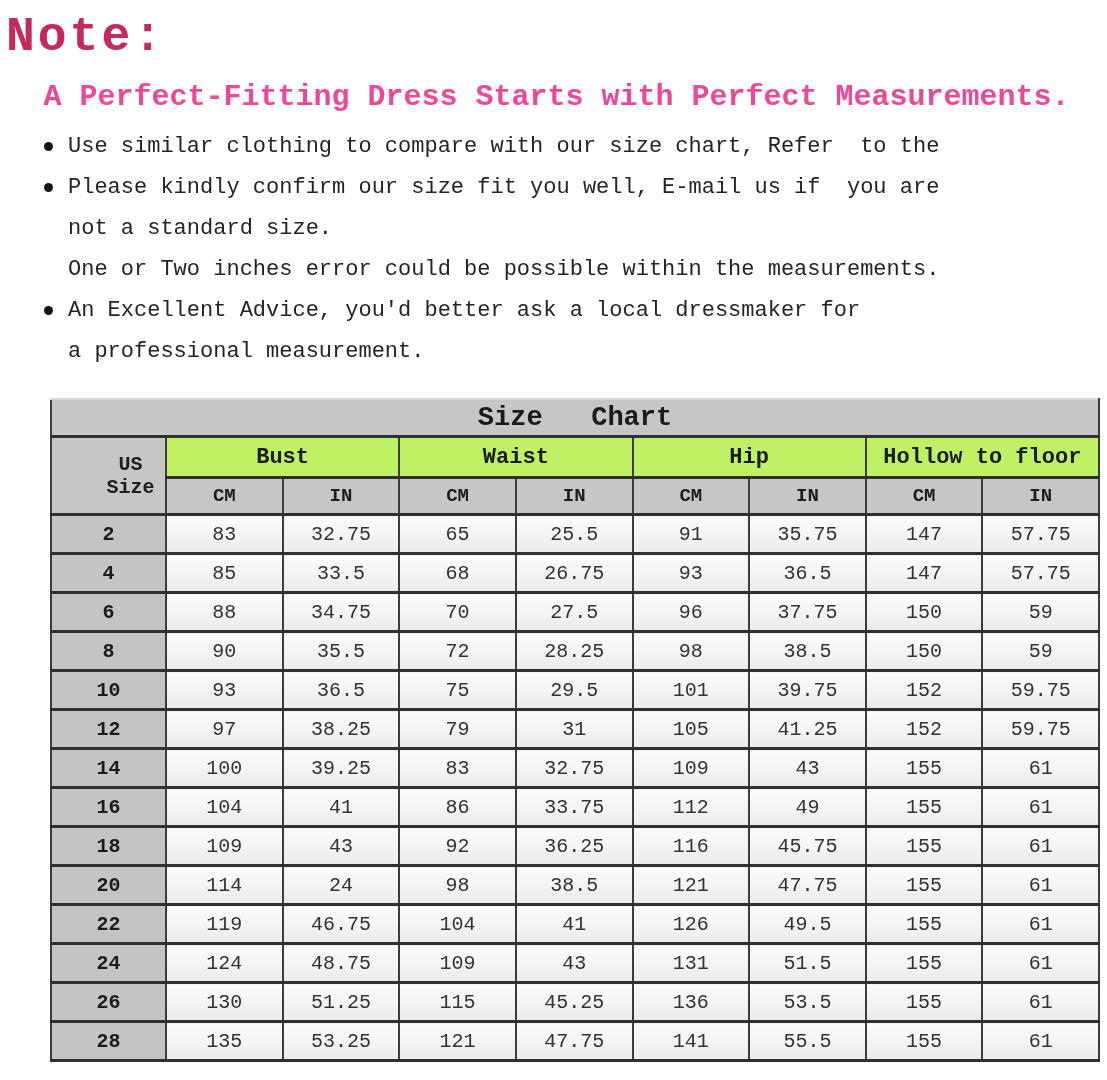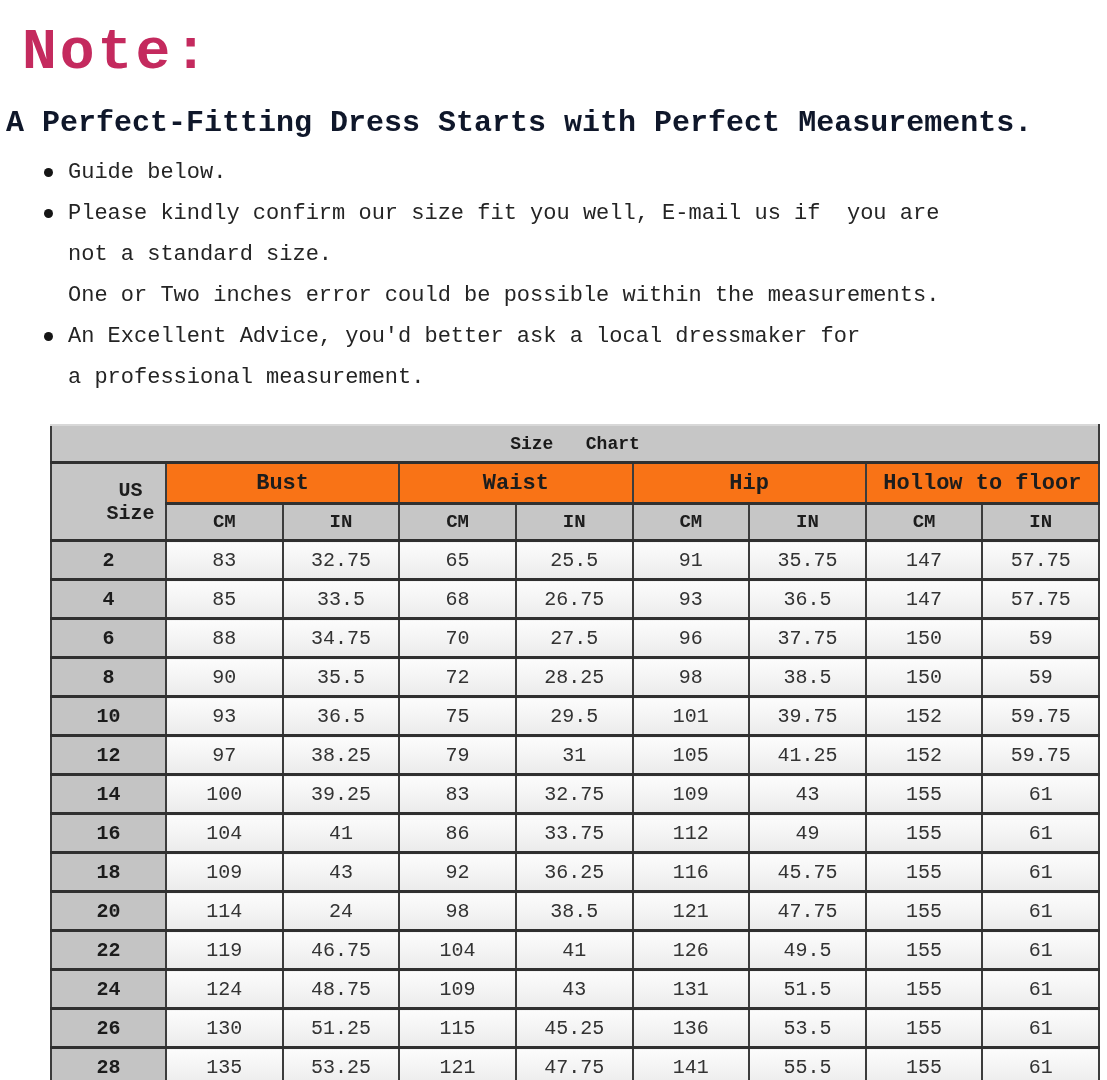--- a/index.html
+++ b/index.html
@@ -11,35 +11,36 @@
     width: 1107px;
     height: 1080px;
     overflow: hidden;
     font-family: "Liberation Mono", "DejaVu Sans Mono", monospace;
     color: #1d1d1d;
   }
   .note-section {
     padding: 4px 0 0 6px;
   }
   .note-heading {
-    font-size: 58px;
+    font-size: 48px;
     line-height: 66px;
     font-weight: bold;
     color: #c42a5e;
     letter-spacing: 3px;
-    margin: 16px;
+    margin: 0;
   }
   .note-subtitle {
     font-size: 30px;
     line-height: 42px;
     font-weight: bold;
-    color: #0f172a;
+    color: #ec4899;
     letter-spacing: 0px;
     margin: 6px 0 0 0;
     white-space: pre;
+    text-align: center;
   }
   .bullet-list {
     list-style: none;
     margin: 8px 0 0 36px;
     padding: 0;
   }
   .bullet {
     position: relative;
     padding-left: 26px;
   }
@@ -70,35 +71,35 @@
     vertical-align: middle;
     border-left: 2px solid #3c3c3c;
     border-right: 2px solid #3c3c3c;
     border-top: 3px solid #303030;
     border-bottom: 3px solid #303030;
     overflow: hidden;
   }
   .title-cell {
     height: 33px;
     background: #c6c6c6;
-    font-size: 18px;
+    font-size: 27px;
     font-weight: bold;
     color: #1a1a1a;
     white-space: pre;
     border-top: 2px solid #d8d8d8 !important;
   }
   .corner-cell {
     background: #c6c6c6;
     font-weight: bold;
     font-size: 20px;
     padding-left: 45px;
   }
   .group-cell {
     height: 36px;
-    background: #f97316;
+    background: #bef264;
     font-weight: bold;
     font-size: 22px;
     border-bottom: 2px solid #3c3c3c;
   }
   .unit-cell {
     height: 32px;
     background: #c6c6c6;
     font-weight: bold;
     font-size: 19px;
     border-top: 2px solid #3c3c3c;
@@ -119,21 +120,21 @@
 </style>
 </head>
 <body>
 
 <div class="note-section">
   <h1 class="note-heading">Note:</h1>
   <h2 class="note-subtitle">A Perfect-Fitting Dress Starts with Perfect Measurements.</h2>
   <ul class="bullet-list">
       <li class="bullet">
         <span class="dot"></span>
-        <div class="bline">Guide below.</div>
+        <div class="bline">Use similar clothing to compare with our size chart, Refer  to the</div>
       </li>
       <li class="bullet">
         <span class="dot"></span>
         <div class="bline">Please kindly confirm our size fit you well, E-mail us if  you are</div>
         <div class="bline">not a standard size.</div>
         <div class="bline">One or Two inches error could be possible within the measurements.</div>
       </li>
       <li class="bullet">
         <span class="dot"></span>
         <div class="bline">An Excellent Advice, you'd better ask a local dressmaker for</div>

